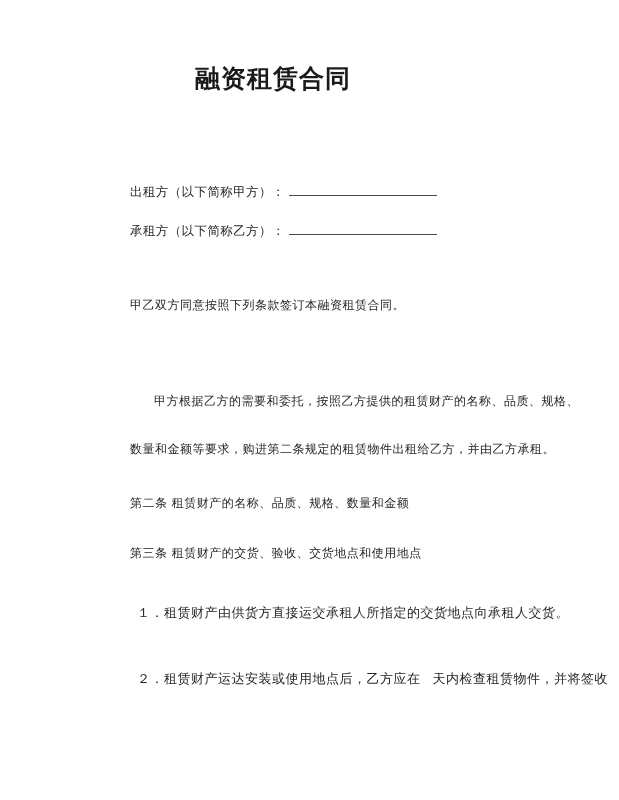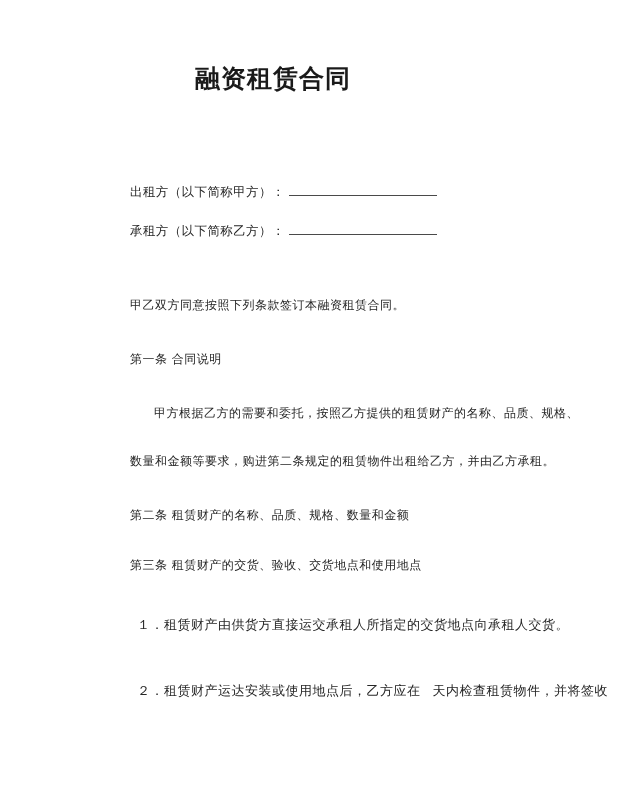--- a/index.html
+++ b/index.html
@@ -112,21 +112,20 @@
       <span class="party-label">承租方（以下简称乙方）：</span>
       <span class="party-blank"></span>
     </div>
 
     <div class="spacer-md"></div>
 
     <div class="para">甲乙双方同意按照下列条款签订本融资租赁合同。</div>
 
     <div class="spacer-lg"></div>
 
-    <div class="para">第一条  合同说明</div>
 
     <div class="spacer-lg"></div>
 
     <div class="para para-indent">甲方根据乙方的需要和委托，按照乙方提供的租赁财产的名称、品质、规格、</div>
 
     <div style="height:36px"></div>
 
     <div class="para">数量和金额等要求，购进第二条规定的租赁物件出租给乙方，并由乙方承租。</div>
 
     <div class="spacer-lg"></div>

